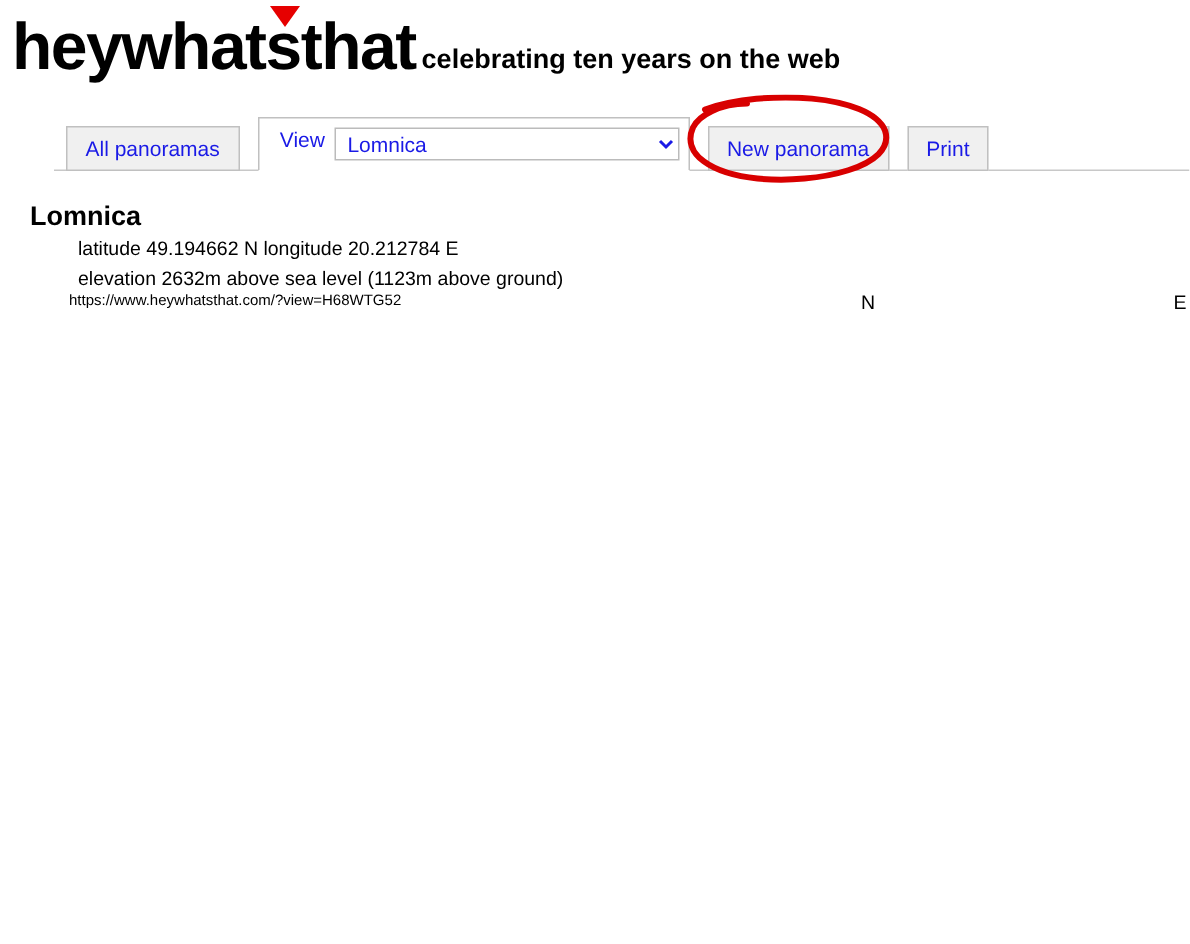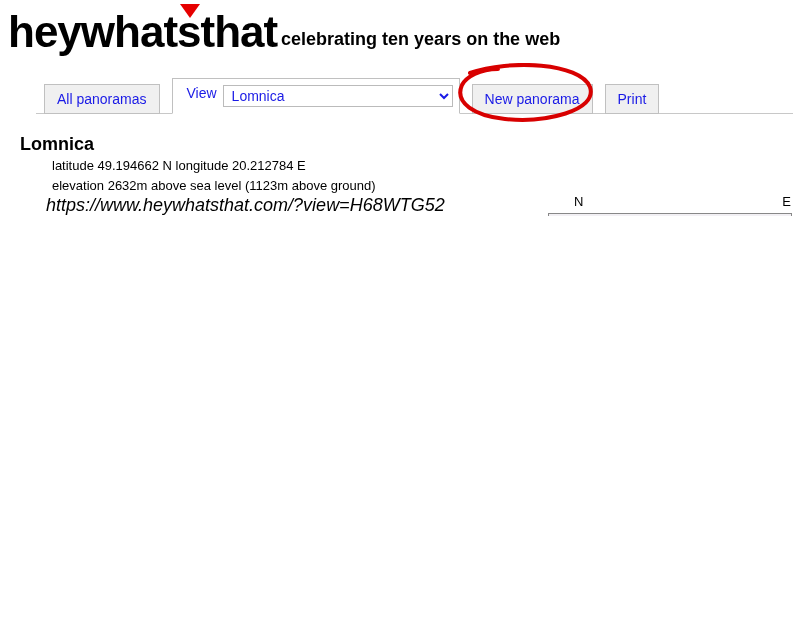--- a/index.html
+++ b/index.html
@@ -103,22 +103,21 @@
     font-weight: bold;
     margin: 0;
   }
   .place-meta {
     font-size: 13px;
     line-height: 1.4;
     margin-top: 2px;
     padding-left: 32px;
   }
   .place-url {
-    font-style: italic;
-    font-size: 18px;
+    font-size: 10px;
     margin-left: 26px;
     margin-top: 0;
   }
   .pano-area {
     position: absolute;
     top: 80px;
     left: 520px;
     width: 273px;
   }
   .compass-labels {

